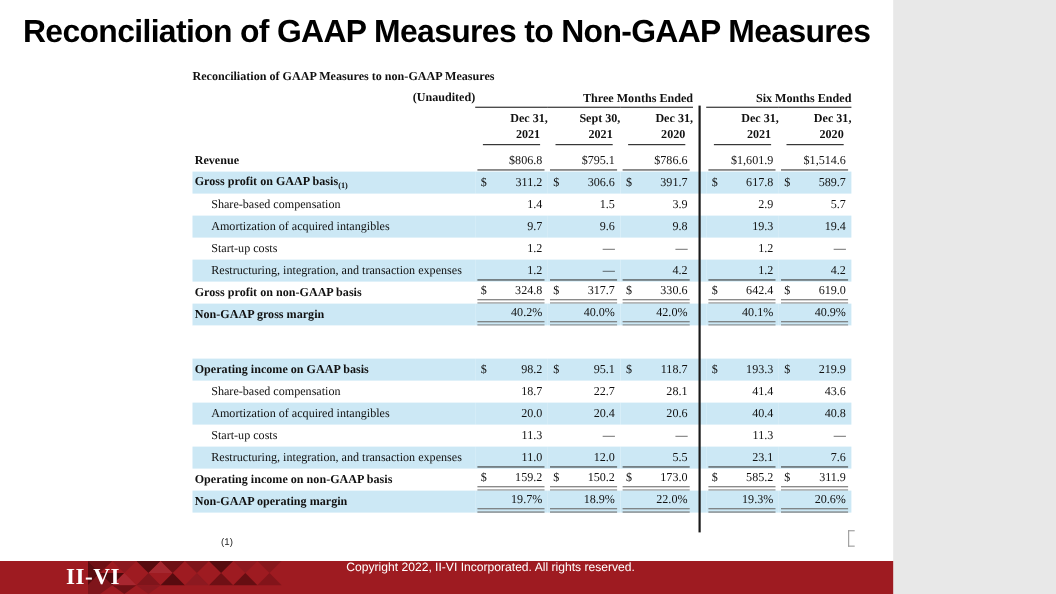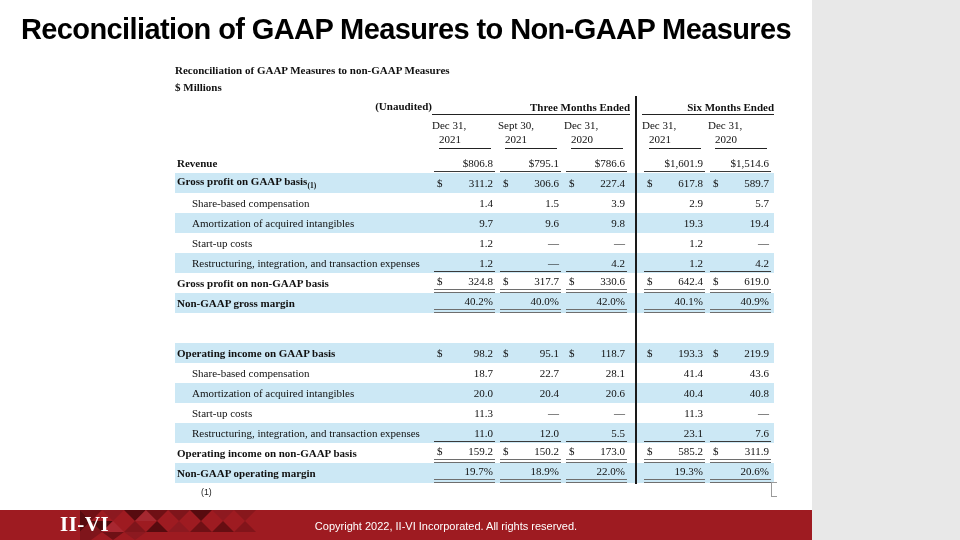--- a/index.html
+++ b/index.html
@@ -14,21 +14,21 @@
   table{border-collapse:collapse;table-layout:fixed;width:599px;font-size:11px;color:#111;}
   td{padding:0;height:20px;vertical-align:middle;}
   col.lblcol{width:257px}col.numcol{width:66px}col.gapc{width:12px}
   tr.grp-row td{height:17px;vertical-align:bottom;text-align:right;}
   .lbl{text-align:left;padding-left:2px;white-space:nowrap;}
   .lbl.ind{padding-left:17px;}
   .b{font-weight:700;}
   tr.shaded td{background:var(--band,#cce8f5);}
   .grp{font-weight:700;text-align:center;border-bottom:1.2px solid #222;padding-bottom:1px;}
   tr.date-row td{height:35px;vertical-align:top;padding-top:3px;}
-  .date{text-align:left;font-weight:400;}
+  .date{text-align:right;font-weight:700;}
   .d1{display:block;line-height:14px;}
   .d2{display:block;line-height:14px;border-bottom:1.2px solid #222;margin:0 7px;padding-bottom:2px;}
   .num .ci{display:flex;justify-content:space-between;align-items:baseline;
            margin:0 3px 0 2px;padding:2px 2px 2px 3px;}
   .num .val{white-space:nowrap;}
   .rs .ci{border-bottom:1.2px solid #3a3a3a;}
   .rd .ci{border-bottom:4px double #6e6e6e;}
   .sup{font-size:7.5px;vertical-align:sub;}
   tr.spacer td{height:30px;background:#fff;}
   .vdiv{position:absolute;left:460px;top:34px;width:1.5px;height:388px;background:#1a1a1a;}
@@ -36,35 +36,34 @@
   .fn{position:absolute;left:201px;top:487px;width:575px;display:flex;gap:11px;
       font-family:"Liberation Sans",sans-serif;font-size:8.8px;color:#222;}
   .brkt{position:absolute;left:771px;top:482px;width:5px;height:13px;
         border-left:1.2px solid #9a9a9a;border-top:1.2px solid #9a9a9a;border-bottom:1.2px solid #9a9a9a;}
   
   .footer{position:absolute;left:0;bottom:0;width:960px;height:30px;
           background:var(--red,#9e1b21);}
   .logo{position:absolute;left:16px;top:2px;color:#fff;font-family:"Liberation Serif",serif;
         font-size:21px;font-weight:600;letter-spacing:0.5px;margin-left:44px;}
   .pattern{position:absolute;left:80px;top:0;}
-  .copyright{position:absolute;left:0;top:10px;width:892px;text-align:center;color:#fff;
+  .copyright{position:absolute;left:0;top:0;width:892px;text-align:center;color:#fff;
              font-family:"Liberation Sans",sans-serif;font-size:11px;}
   .page{position:absolute;right:33px;top:7px;color:#fff;
         font-family:"Liberation Sans",sans-serif;font-size:14px;}
 </style>
 </head>
 <body>
 
 <div class="slide">
 
   <div class="title">Reconciliation of GAAP Measures to Non-GAAP Measures</div>
 
   <div class="tz">
     <div class="t-head">Reconciliation of GAAP Measures to non-GAAP Measures</div>
-    <div class="t-head">$ Millions</div>
 
     <table>
       <colgroup>
         <col class="lblcol">
           <col class="numcol">
           <col class="numcol">
           <col class="numcol">
         <col class="gapc">
           <col class="numcol">
           <col class="numcol">
@@ -146,21 +145,21 @@
             </td>
             <td class="num">
               <span class="ci">
                 <span class="dol">$</span>
                 <span class="val">306.6</span>
               </span>
             </td>
             <td class="num">
               <span class="ci">
                 <span class="dol">$</span>
-                <span class="val">227.4</span>
+                <span class="val">391.7</span>
               </span>
             </td>
             <td></td>
             <td class="num">
               <span class="ci">
                 <span class="dol">$</span>
                 <span class="val">617.8</span>
               </span>
             </td>
             <td class="num">

